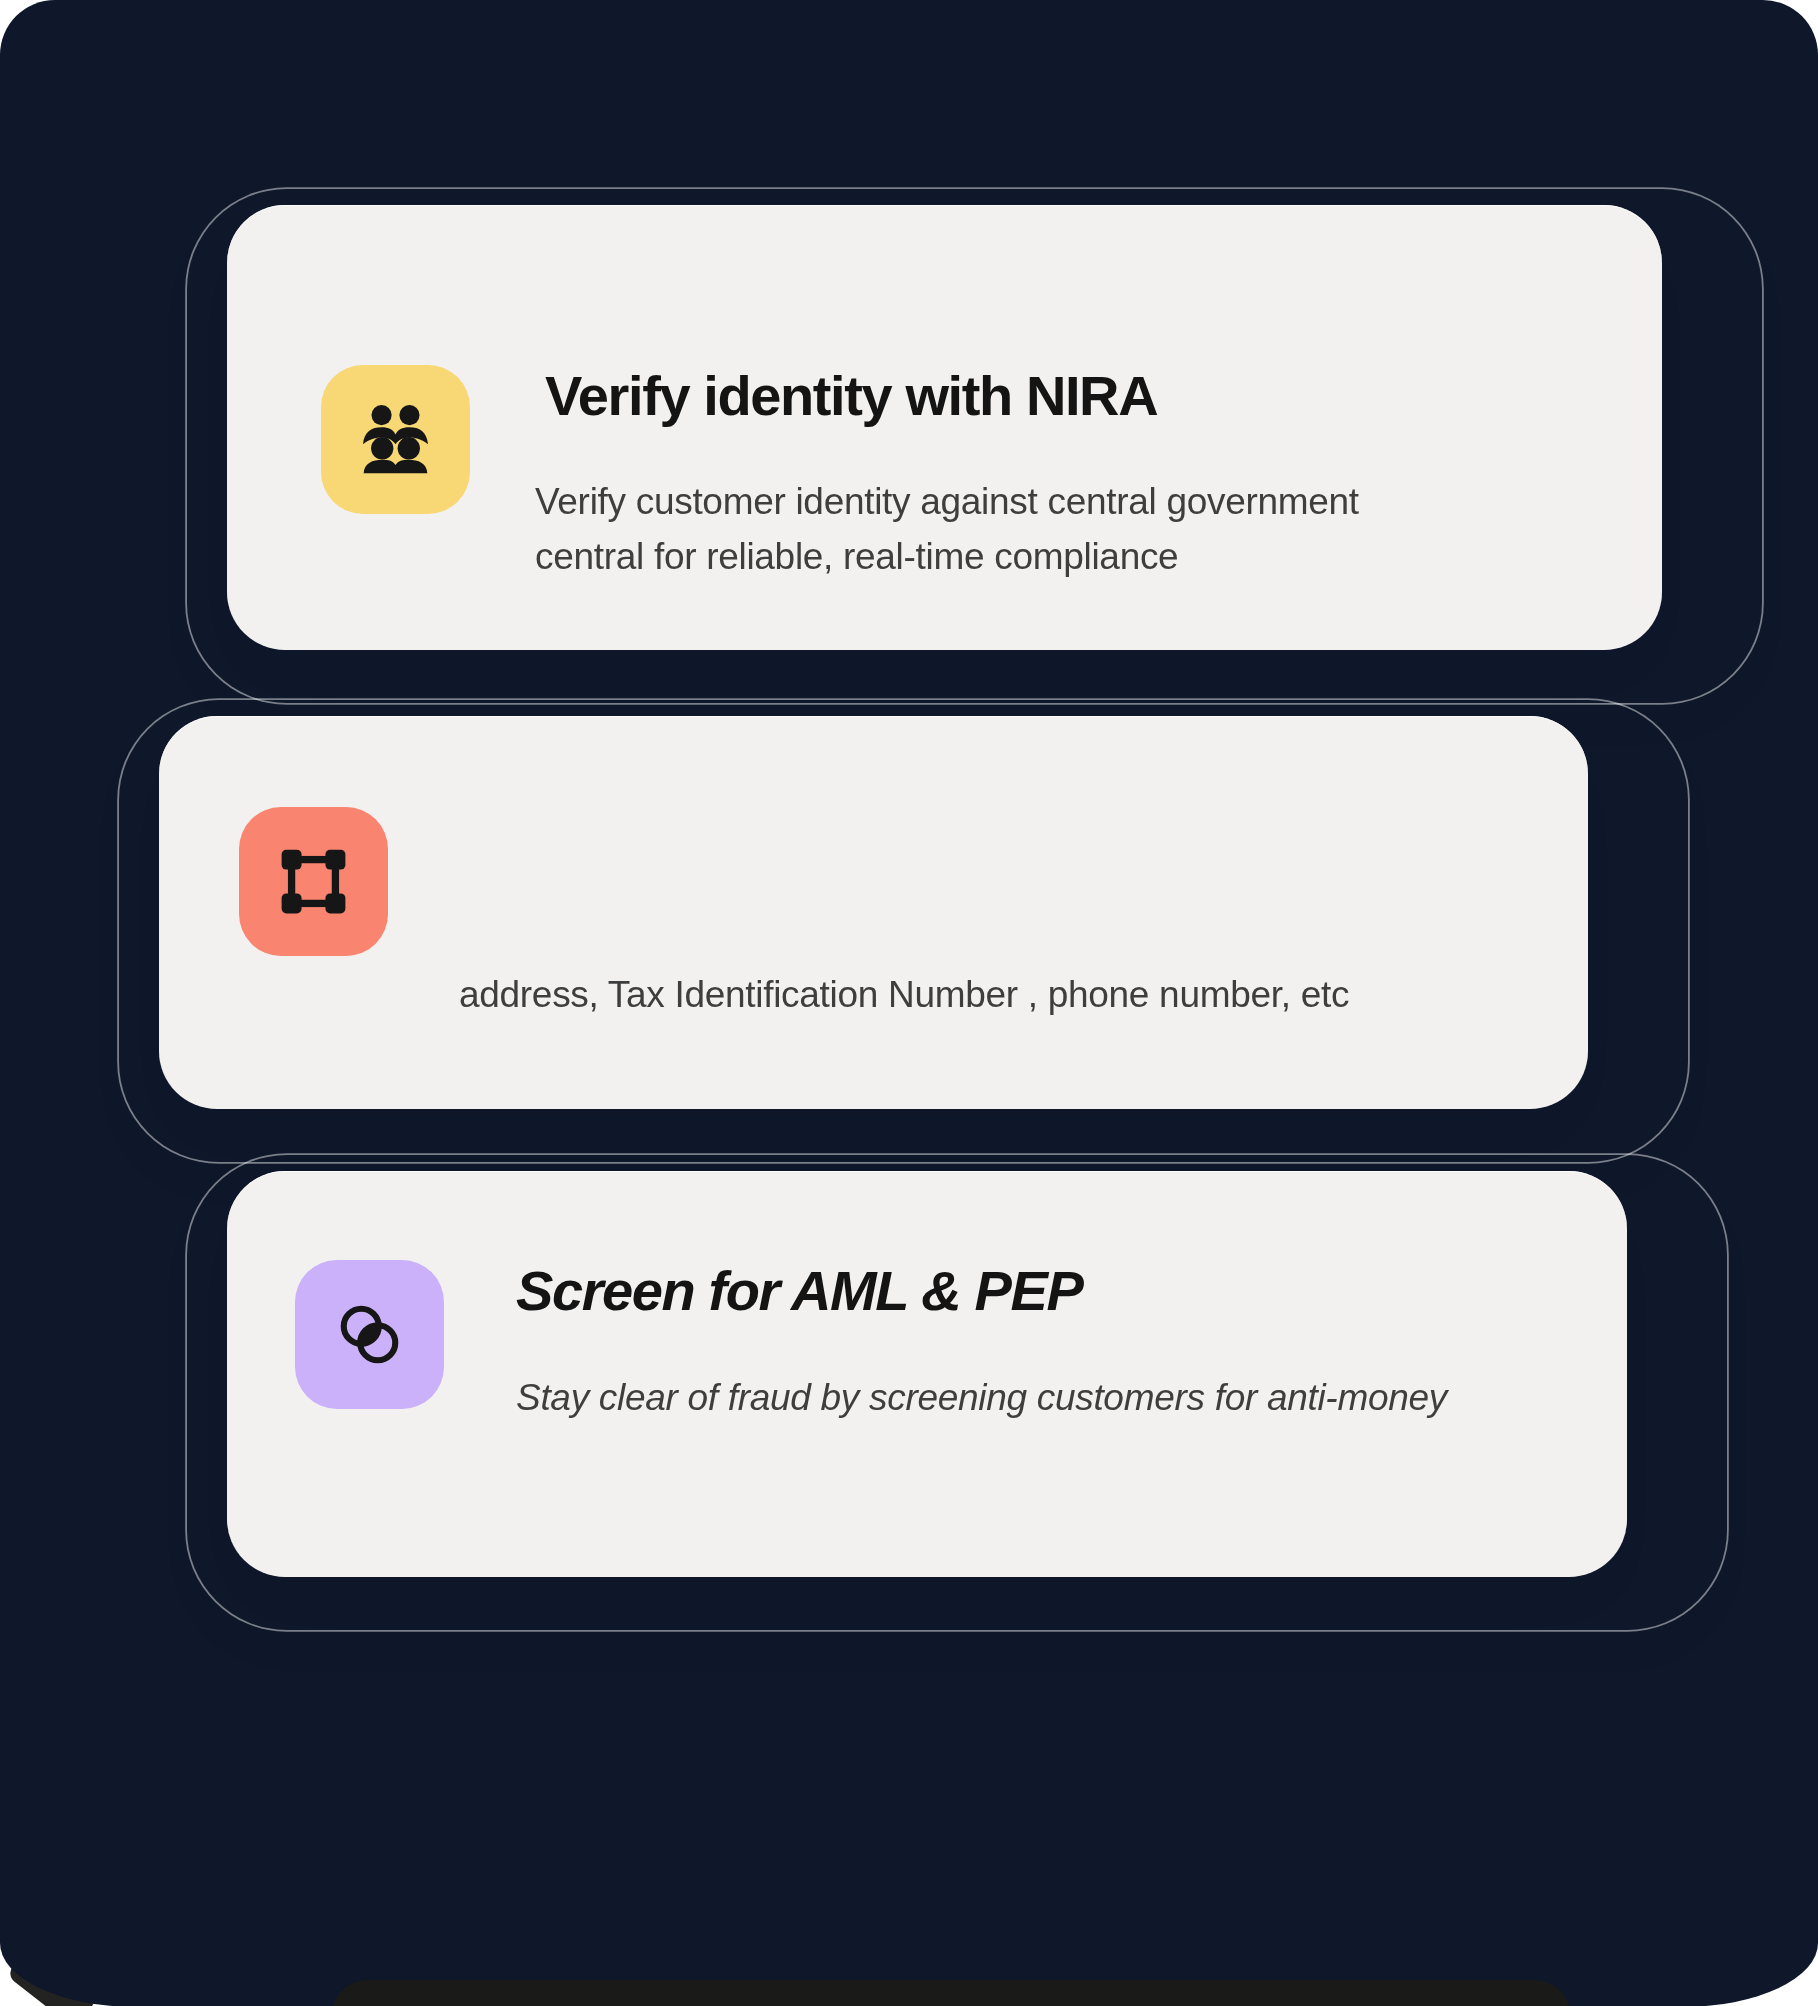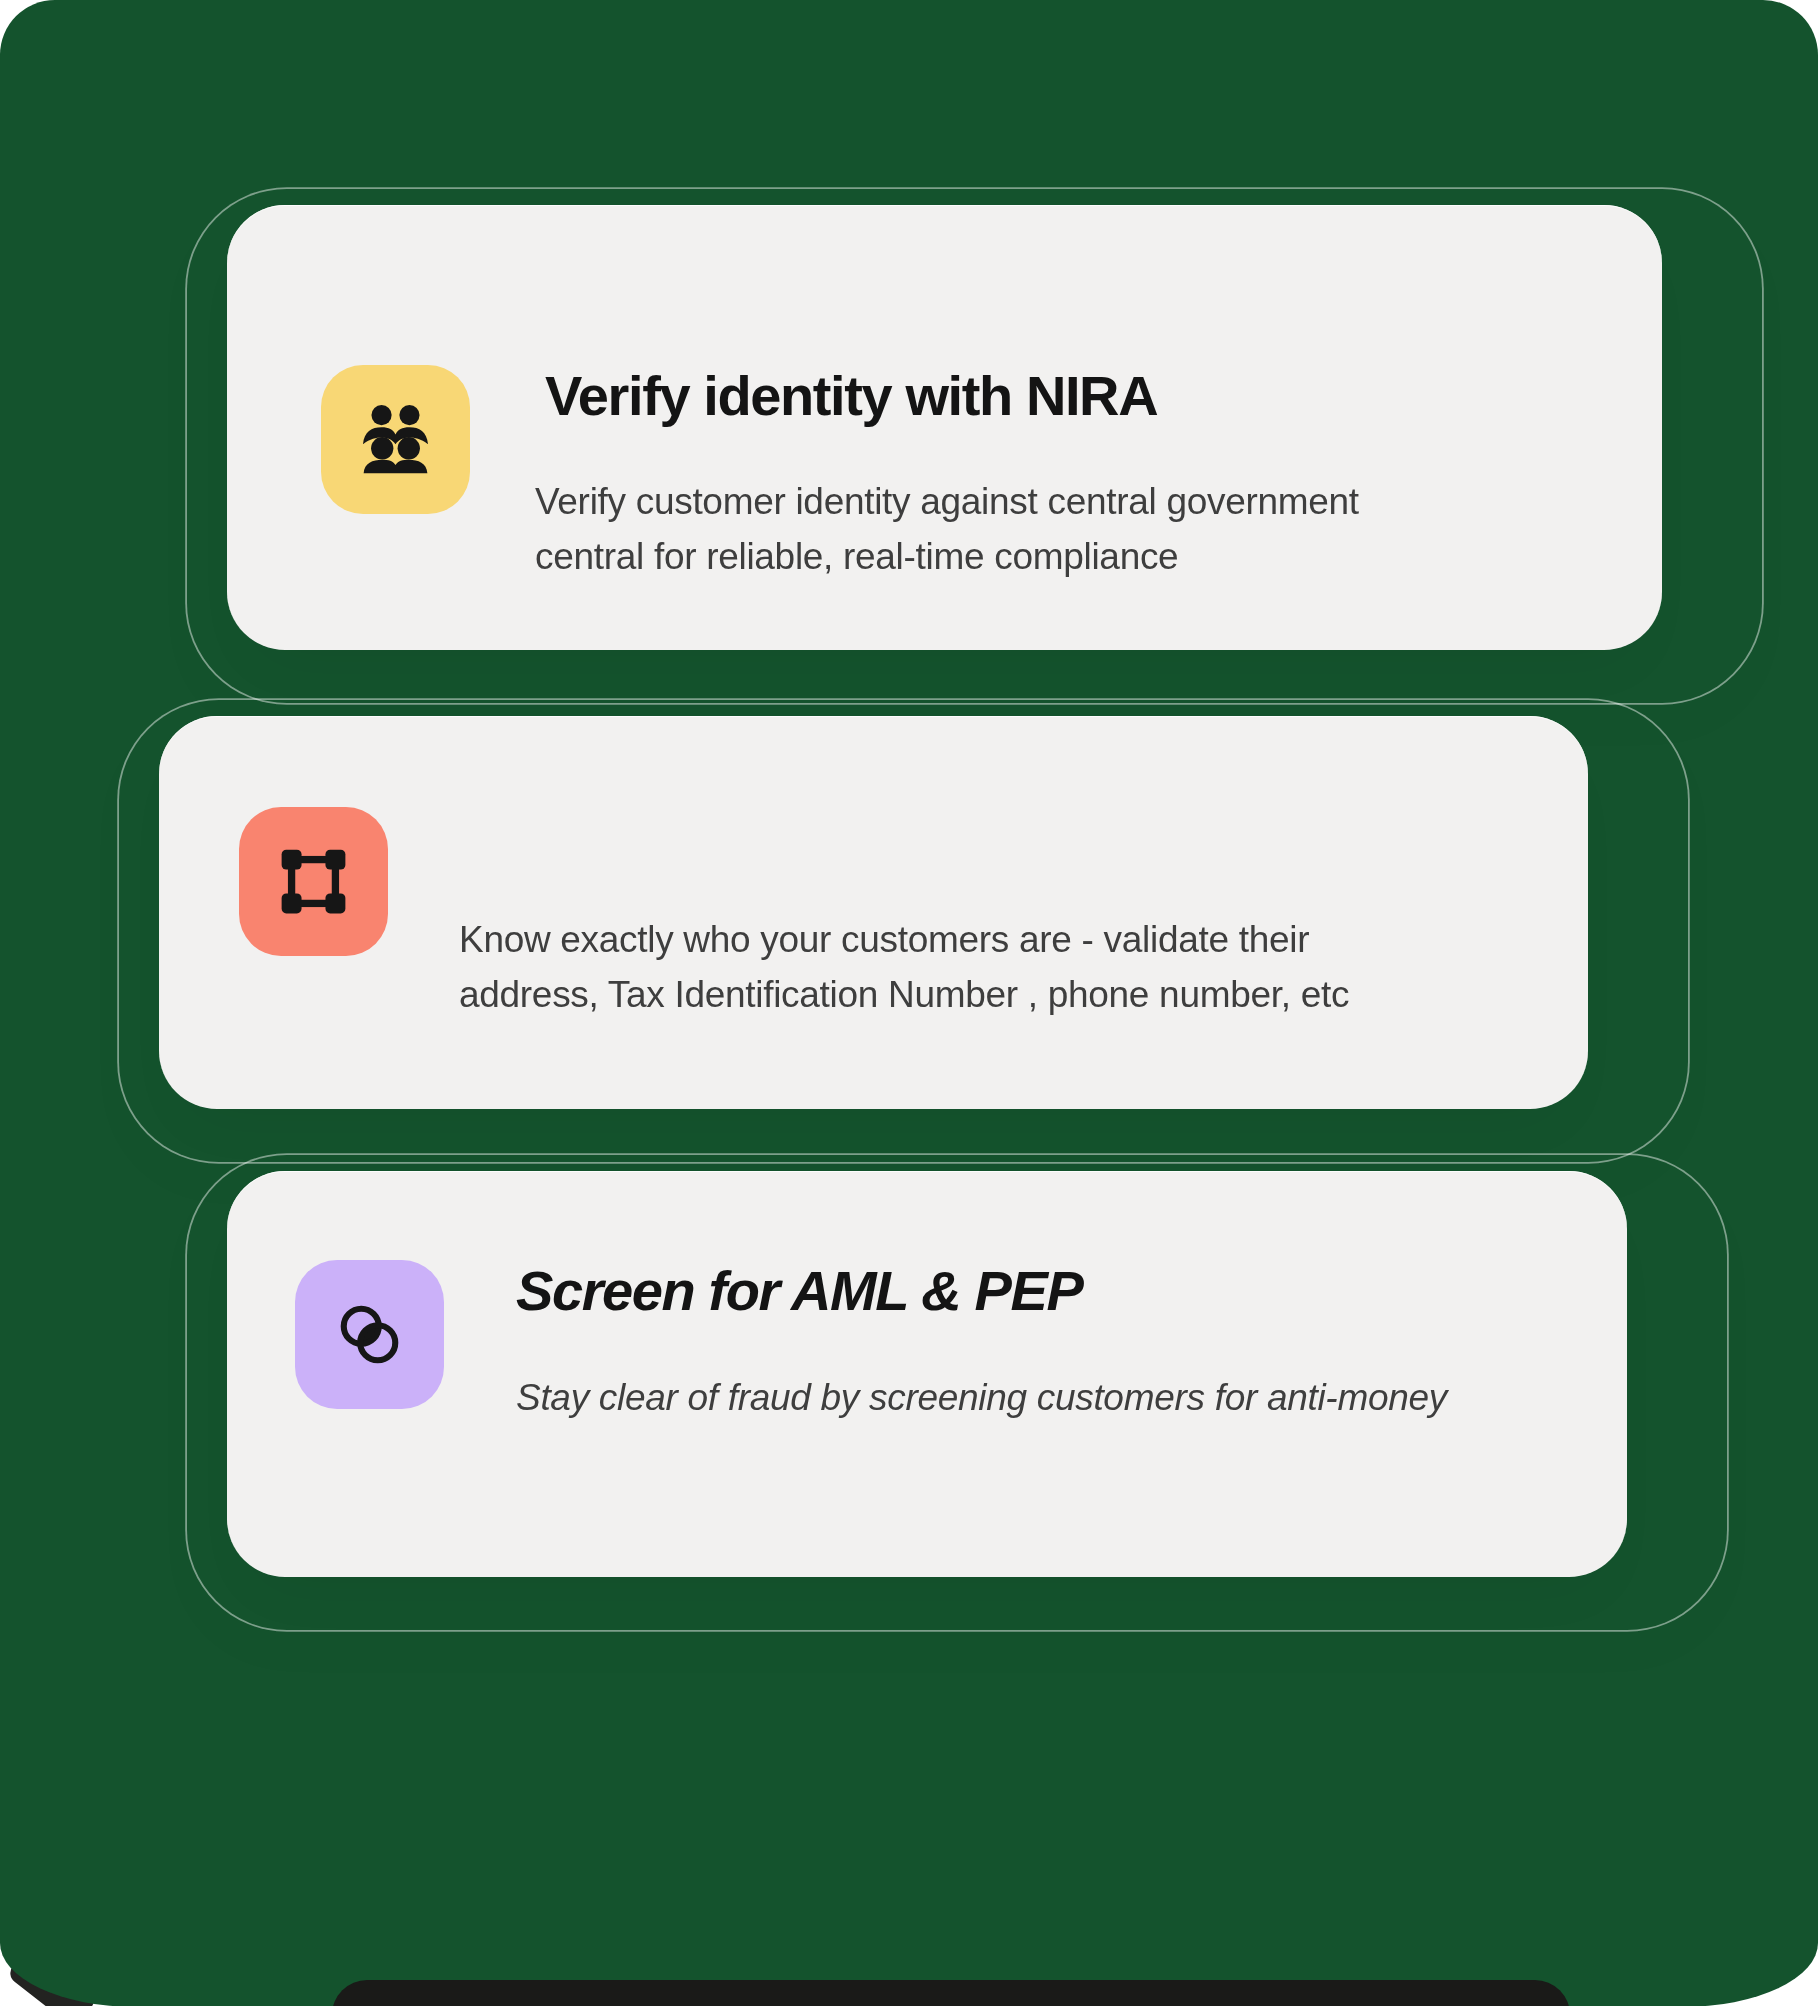--- a/index.html
+++ b/index.html
@@ -8,21 +8,21 @@
     overflow:hidden;font-family:"Liberation Sans",sans-serif;
   }
   
   .corner-sliver{
     position:absolute;left:9px;top:1966px;width:87px;height:40px;
     background:#232321;border-radius:11px;transform:rotate(38deg);
   }
   
   .surface{
     position:absolute;left:0;top:0;width:1818px;height:2007px;
-    background:#14532d;
+    background:#0f172a;
     border-top-left-radius:55px;border-top-right-radius:55px;
     border-bottom-left-radius:136px 64px;border-bottom-right-radius:136px 64px;
   }
   .card{
     position:absolute;background:#f2f1f0;border-radius:58px;
     box-shadow:0 33px 64px -27px rgba(0,0,0,0.055), 0 0.9px 0 rgba(255,255,255,0.85) inset;
   }
   .card::after{
     content:"";position:absolute;inset:-16.4px -100px -53px -40px;
     border-radius:100px;pointer-events:none;
@@ -97,21 +97,21 @@
         <svg viewBox="0 0 64 64" aria-hidden="true">
           <rect x="15.5" y="15.5" width="33" height="33" fill="none" stroke="#161616" stroke-width="5.5"></rect>
           <g fill="#161616">
             <rect x="8" y="8" width="15" height="15" rx="3.5"></rect>
             <rect x="41" y="8" width="15" height="15" rx="3.5"></rect>
             <rect x="8" y="41" width="15" height="15" rx="3.5"></rect>
             <rect x="41" y="41" width="15" height="15" rx="3.5"></rect>
           </g>
         </svg>
       </div>
-      <p class="desc"><span>Know exactly who your customers are - validate their</span><br><span>address, Tax Identification Number , phone number, etc</span></p>
+      <p class="desc"><br><span>address, Tax Identification Number , phone number, etc</span></p>
     </section>
 
     <section class="card card3">
       <div class="icon-tile" style="background: rgb(203, 177, 249);">
         <svg viewBox="0 0 64 64" aria-hidden="true">
           <defs>
             <clipPath id="vennClip">
                 <circle cx="25.8" cy="25.8" r="13.2"></circle>
               </clipPath>
           </defs>

